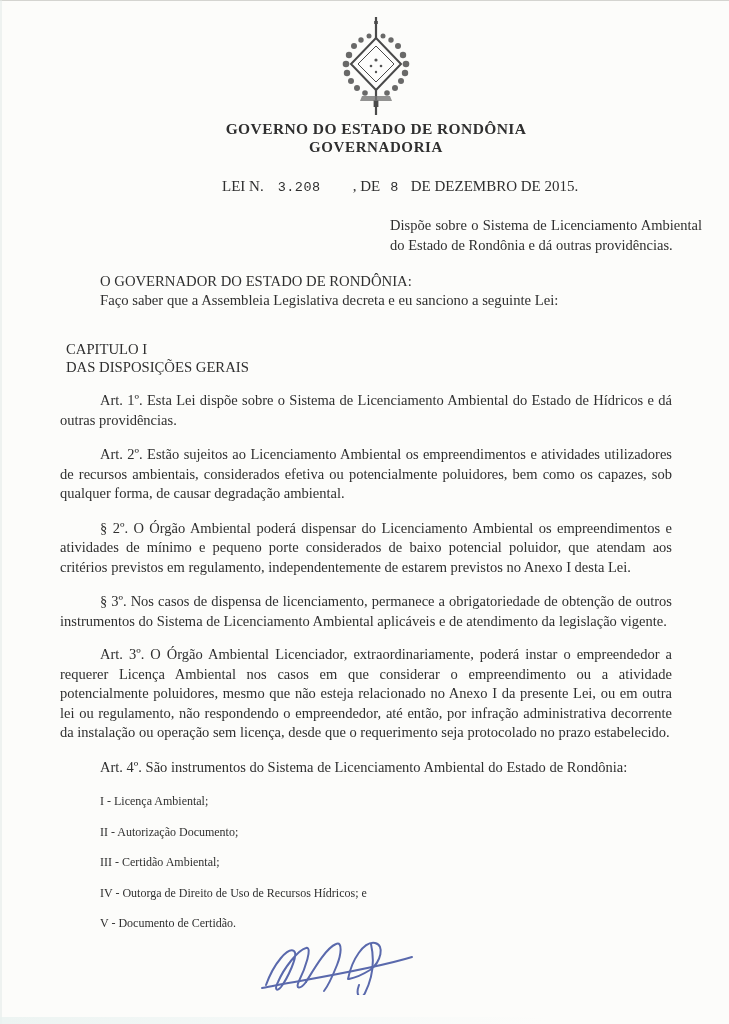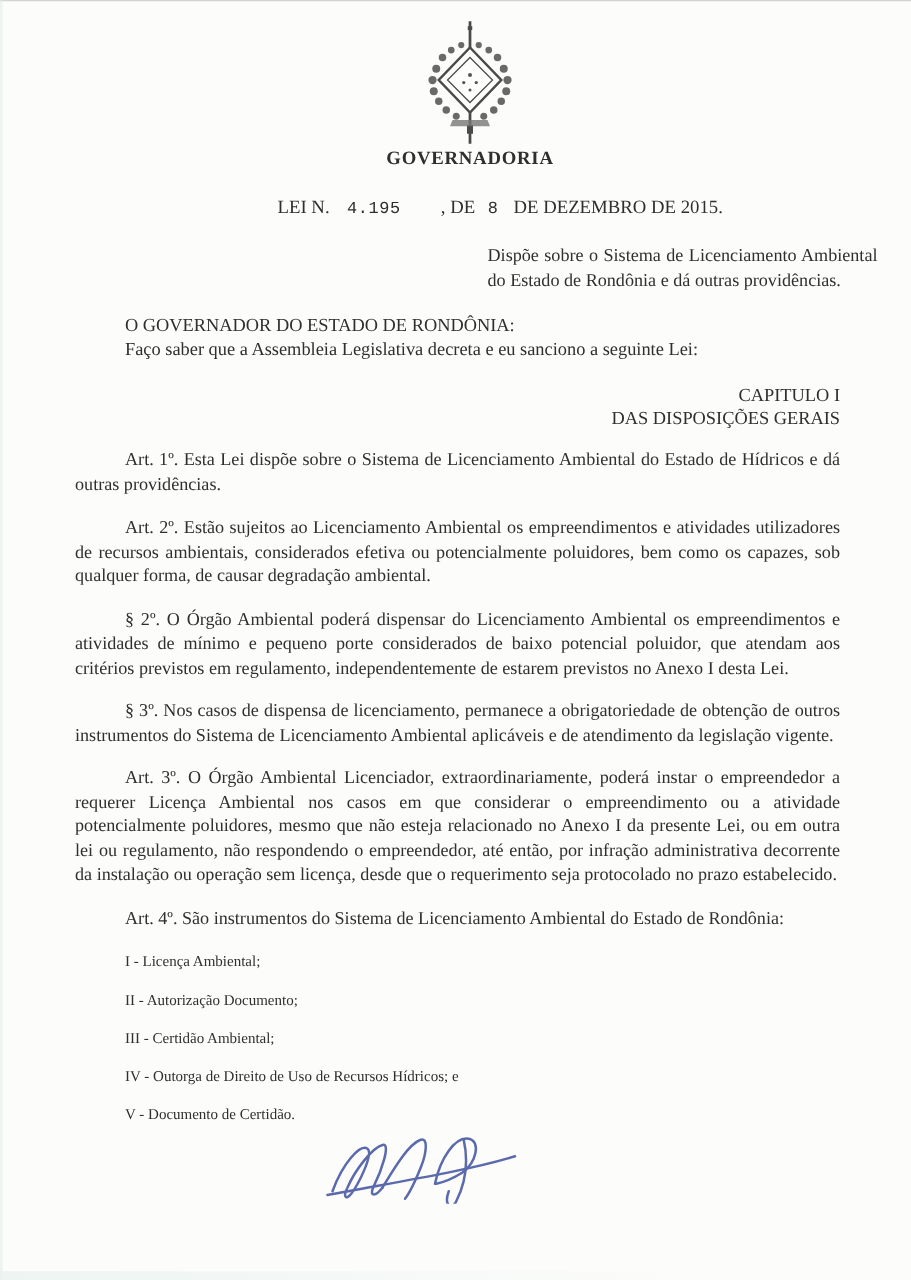--- a/index.html
+++ b/index.html
@@ -30,21 +30,21 @@
   .law-num{margin-left:14px;}
   .law-mid{margin-left:32px;}
   .law-day{margin-left:10px;}
   .law-suffix{margin-left:12px;}
 
   .ementa{margin-top:20px;margin-left:330px;width:312px;
     font-size:14.5px;line-height:20px;text-align:justify;}
 
   .preamble{margin-top:17px;margin-left:40px;font-size:14.7px;line-height:19px;}
 
-  .chapter{margin-top:19px;text-align:right;padding-left:6px;
+  .chapter{margin-top:31px;text-align:left;padding-left:6px;
     font-size:14.7px;line-height:17.5px;}
 
   .body-par{margin:15px 0 0;font-size:14.5px;line-height:19.5px;
     text-align:justify;text-indent:40px;}
   .par-art3{margin-top:14px;}
 
   .inciso{margin:11.5px 0 0 40px;font-size:12px;line-height:19px;}
   .inciso-list{margin-top:15px;}
 
   .signature-wrap{margin-top:2px;margin-left:192px;}
@@ -95,24 +95,25 @@
               <circle cx="36" cy="50" r="1.3"></circle>
             <circle cx="46" cy="50" r="1.3"></circle>
               <circle cx="41" cy="56" r="1.2"></circle>
           </g>
 
           <path d="M27,80 L55,80 L57,85 L25,85 Z" fill="#777" stroke="none" opacity="0.8"></path>
         </g>
       </svg>
     </div>
 
+    <div class="org-1">GOVERNO DO ESTADO DE RONDÔNIA</div>
     <div class="org-2">GOVERNADORIA</div>
 
     <div class="law-line">
-      <span>LEI N.</span><span class="typed law-num">4.195</span><span class="law-mid">, DE</span><span class="typed law-day">8</span><span class="law-suffix">DE DEZEMBRO DE 2015.</span>
+      <span>LEI N.</span><span class="typed law-num">3.208</span><span class="law-mid">, DE</span><span class="typed law-day">8</span><span class="law-suffix">DE DEZEMBRO DE 2015.</span>
     </div>
 
     <div class="ementa">Dispõe sobre o Sistema de Licenciamento Ambiental do Estado de Rondônia e dá outras providências.</div>
 
     <div class="preamble">
       <div>O GOVERNADOR DO ESTADO DE RONDÔNIA:</div>
       <div>Faço saber que a Assembleia Legislativa decreta e eu sanciono a seguinte Lei:</div>
     </div>
 
     <div class="chapter">

